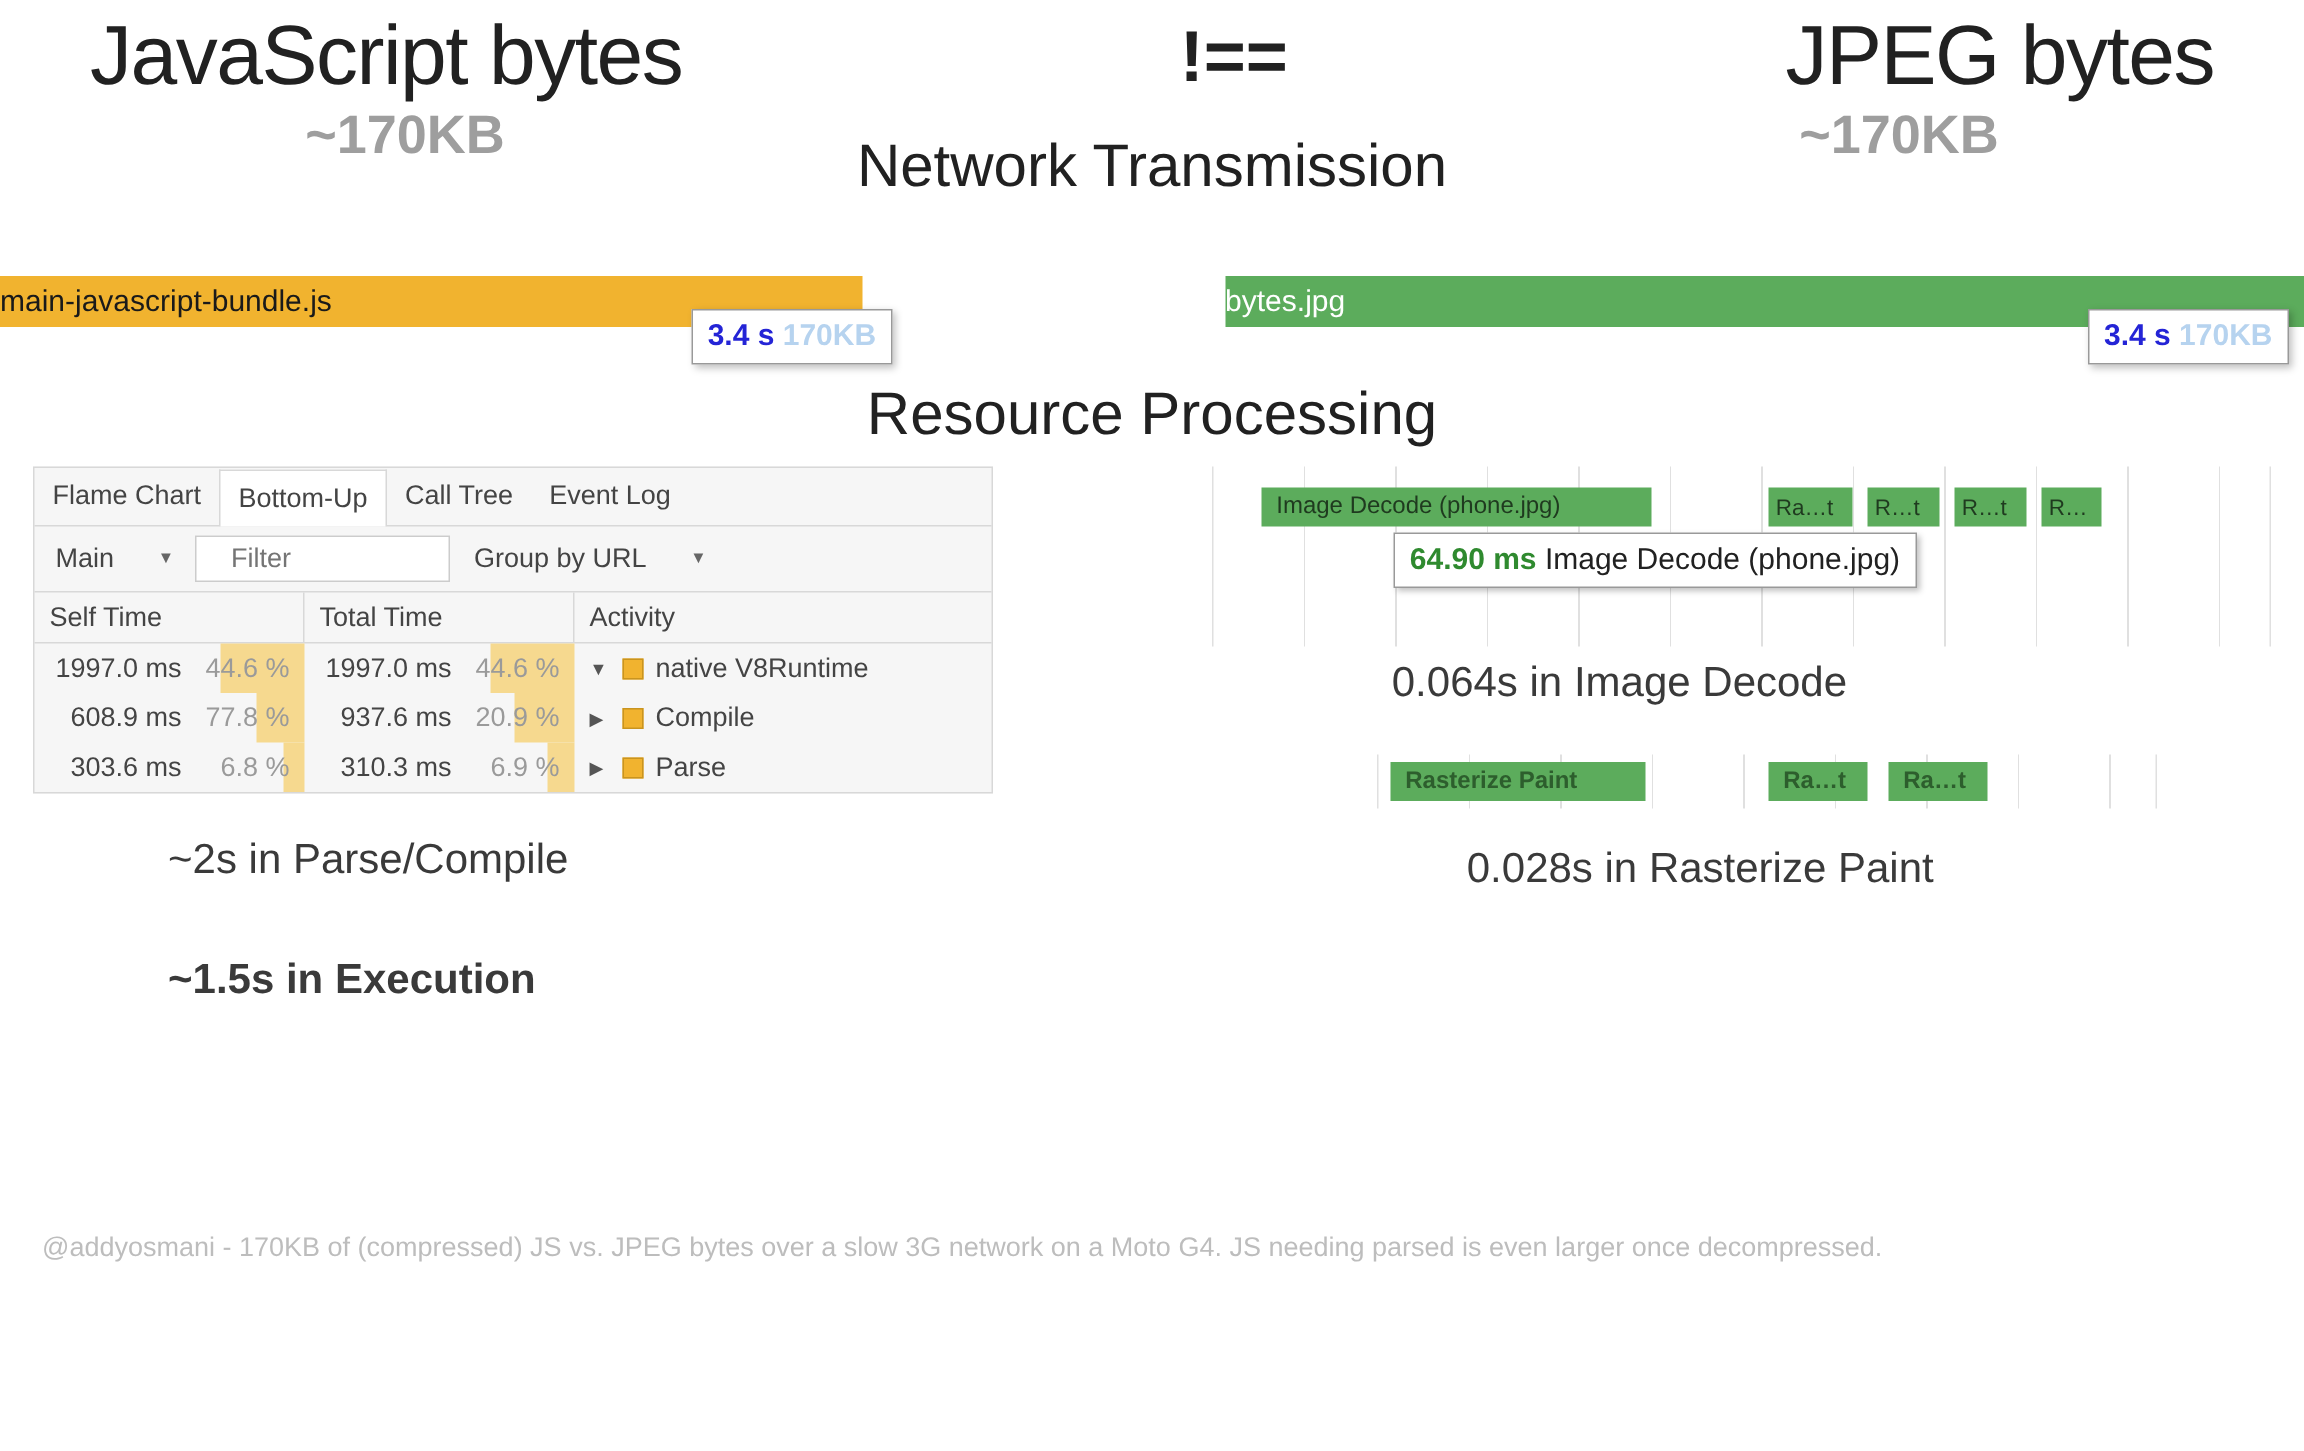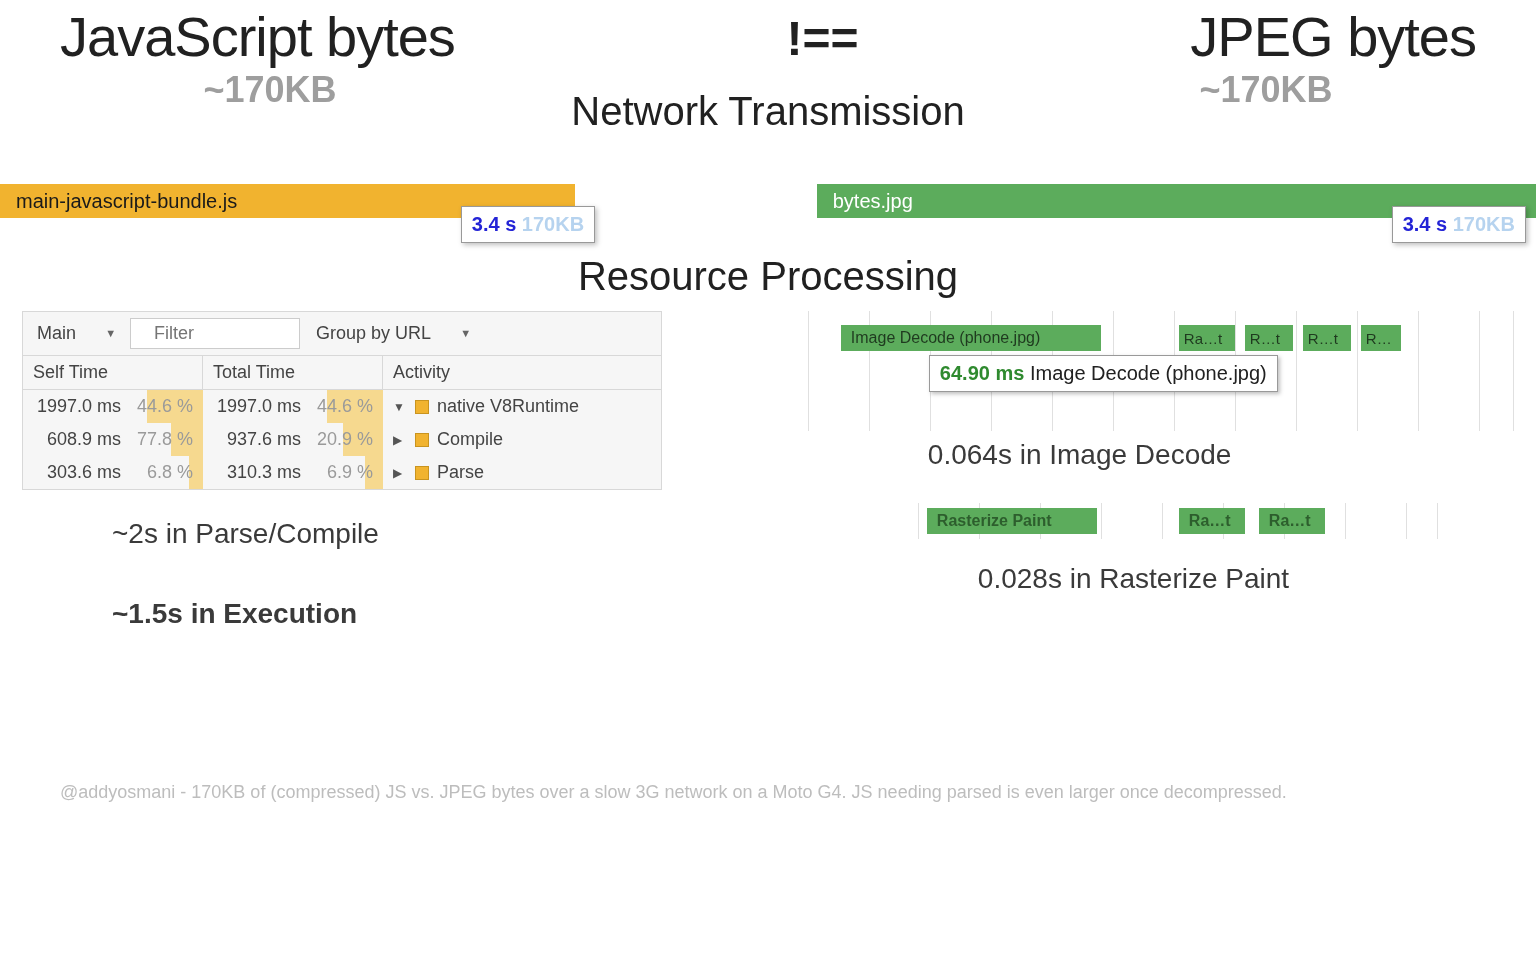--- a/index.html
+++ b/index.html
@@ -38,21 +38,21 @@
     padding:0 60px;
   }
   .sizes-row .size{font-size:36px; font-weight:700; color:var(--muted); min-width:420px; text-align:center;}
   .sizes-row .heading{font-size:40px; color:var(--text); align-self:flex-end; position:relative; top:20px;}
 
   
   .net{display:flex; justify-content:space-between; padding:70px 0 0;}
   .net-col{width:48%; position:relative;}
   .bar{
     height:34px; display:flex; align-items:center;
-    padding:0 16px; font-size:20px; color:#1a1a1a;
+    padding:0 0; font-size:20px; color:#1a1a1a;
   }
   .bar.yellow{background:var(--accent-yellow); width:78%;}
   .bar.green{background:var(--accent-green); color:#fff; margin-left:18px;}
   .tooltip{
     position:absolute; background:var(--tooltip-bg);
     border:1px solid #999; box-shadow:2px 2px 5px rgba(0,0,0,0.25);
     font-size:20px; font-weight:700; padding:6px 10px;
   }
   .tooltip .t{color:var(--tooltip-blue);}
   .tooltip .s{color:var(--tooltip-size);}
@@ -135,21 +135,21 @@
     width:280px; height:170px; margin:22px 0 0 380px;
     background:
       repeating-linear-gradient(to bottom, #b3e6dc 0,#b3e6dc 7px,#f6e7b2 7px,#f6e7b2 13px,#d6c6f2 13px,#d6c6f2 19px,#fff 19px,#fff 21px);
     clip-path:polygon(0 0,100% 0,96% 22%,86% 30%,80% 42%,74% 60%,66% 72%,60% 95%,52% 72%,44% 90%,36% 60%,28% 78%,20% 50%,12% 62%,4% 30%,0 30%);
     opacity:.9;
   }
 
   .left-bottom{display:flex; align-items:flex-start;}
   .left-bottom .txt{flex:0 0 360px;}
 
-  .caption{font-size:18px; color:var(--light); padding:40px 60px 10px;}
+  .caption{font-size:18px; color:var(--light); padding:40px 28px 10px;}
 </style>
 </head>
 <body>
 
 <div class="title-row">
   <div class="big">JavaScript bytes</div>
   <div class="neq">!==</div>
   <div class="big">JPEG bytes</div>
 </div>
 <div class="sizes-row">
@@ -174,20 +174,26 @@
     </div>
   </div>
 </div>
 
 <div class="section-h">Resource Processing</div>
 
 <div class="body-row">
 
   <div class="body-col">
     <div class="panel">
+      <div class="tabs">
+        <div class="tab">Flame Chart</div>
+        <div class="tab active">Bottom-Up</div>
+        <div class="tab">Call Tree</div>
+        <div class="tab">Event Log</div>
+      </div>
       <div class="filters">
         <div class="dd">Main</div>
         <input placeholder="Filter" style="">
         <div class="dd">Group by URL</div>
       </div>
       <div class="thead">
         <div class="c self">Self Time</div>
         <div class="c total">Total Time</div>
         <div class="c act">Activity</div>
       </div>

